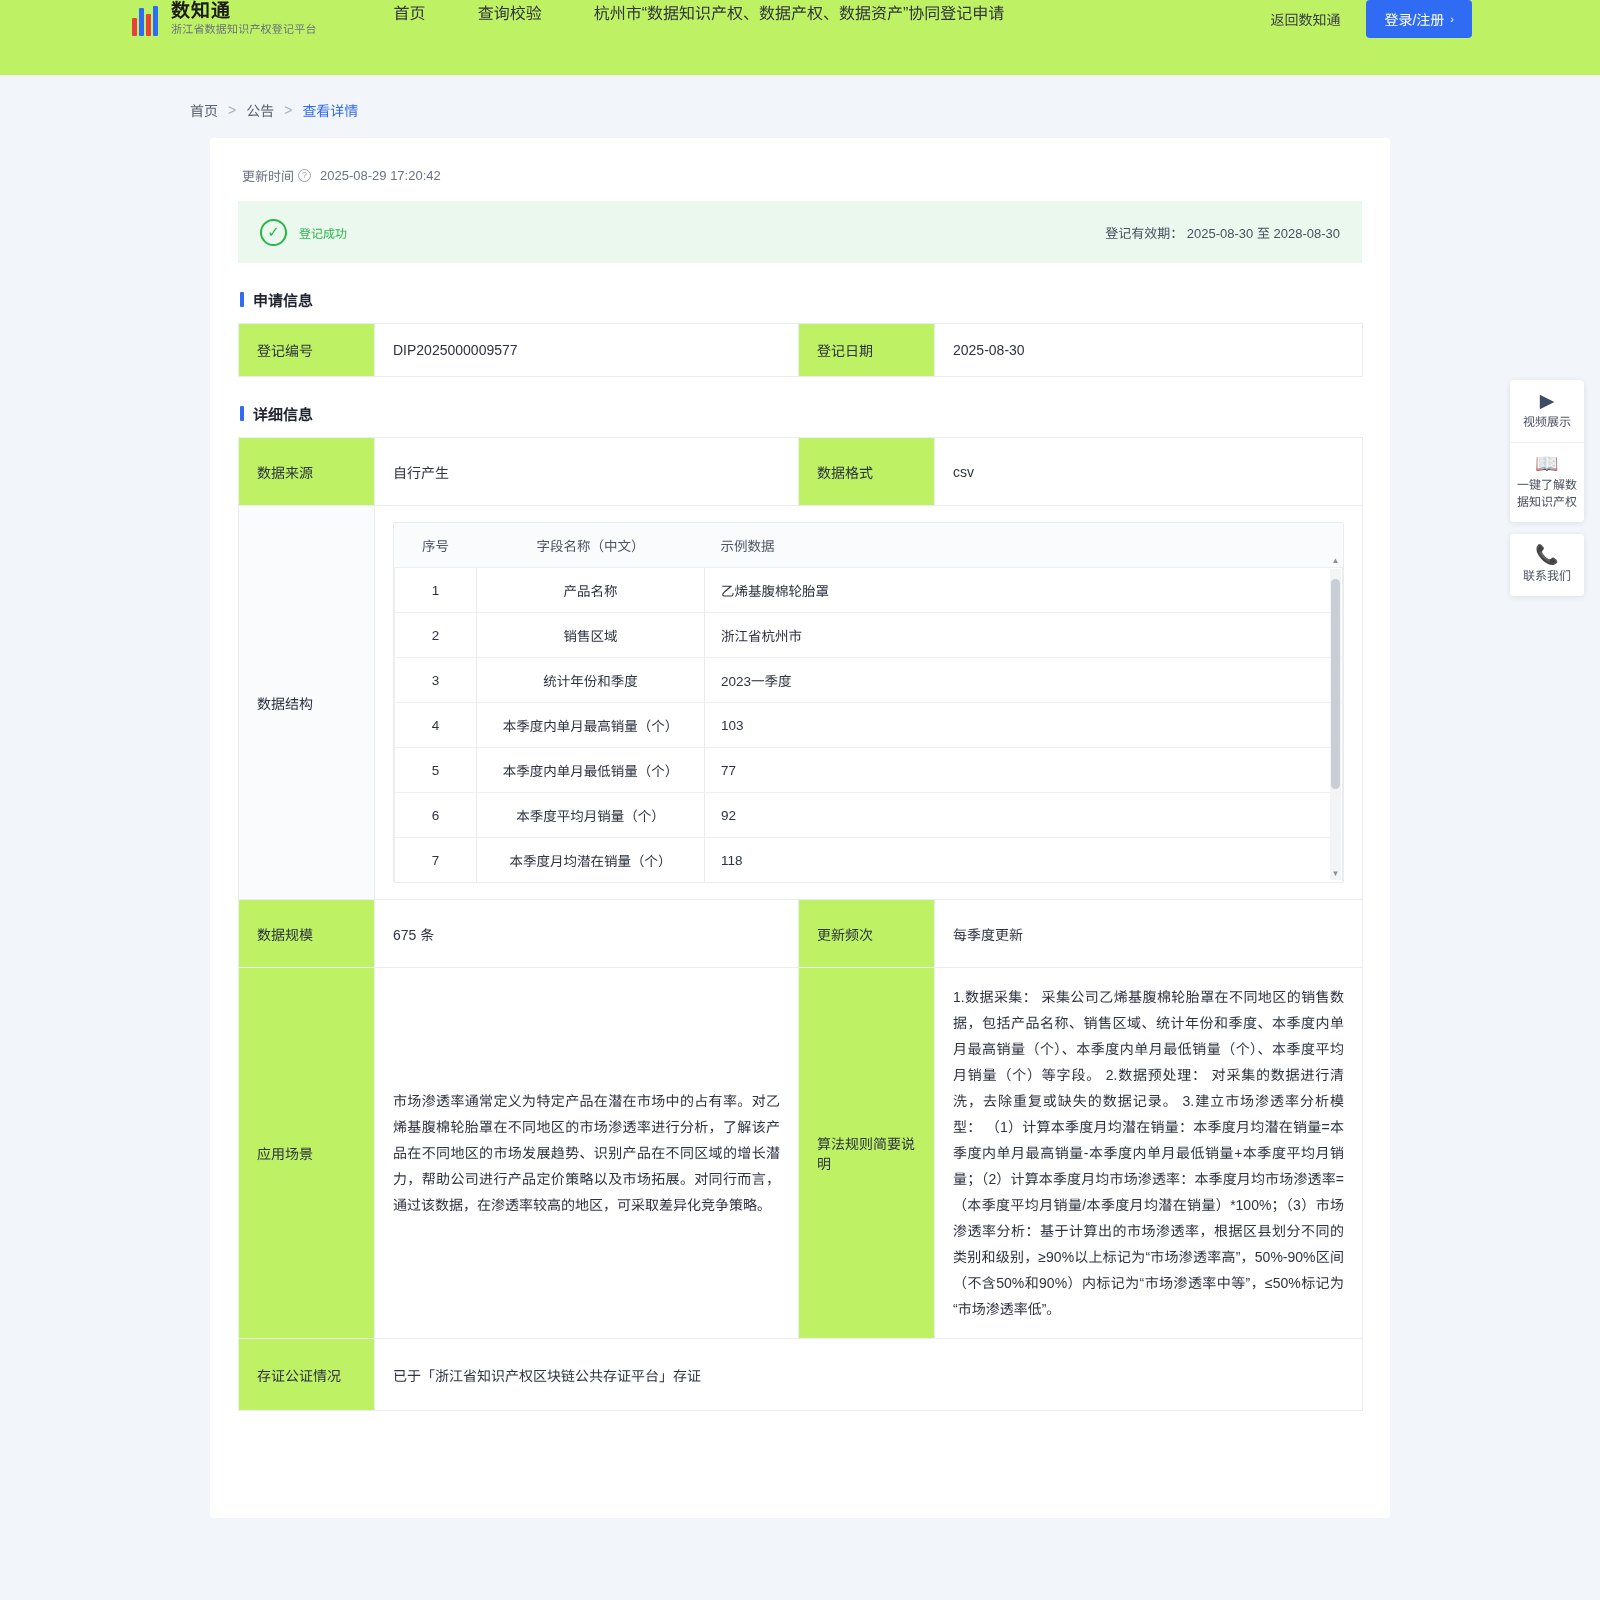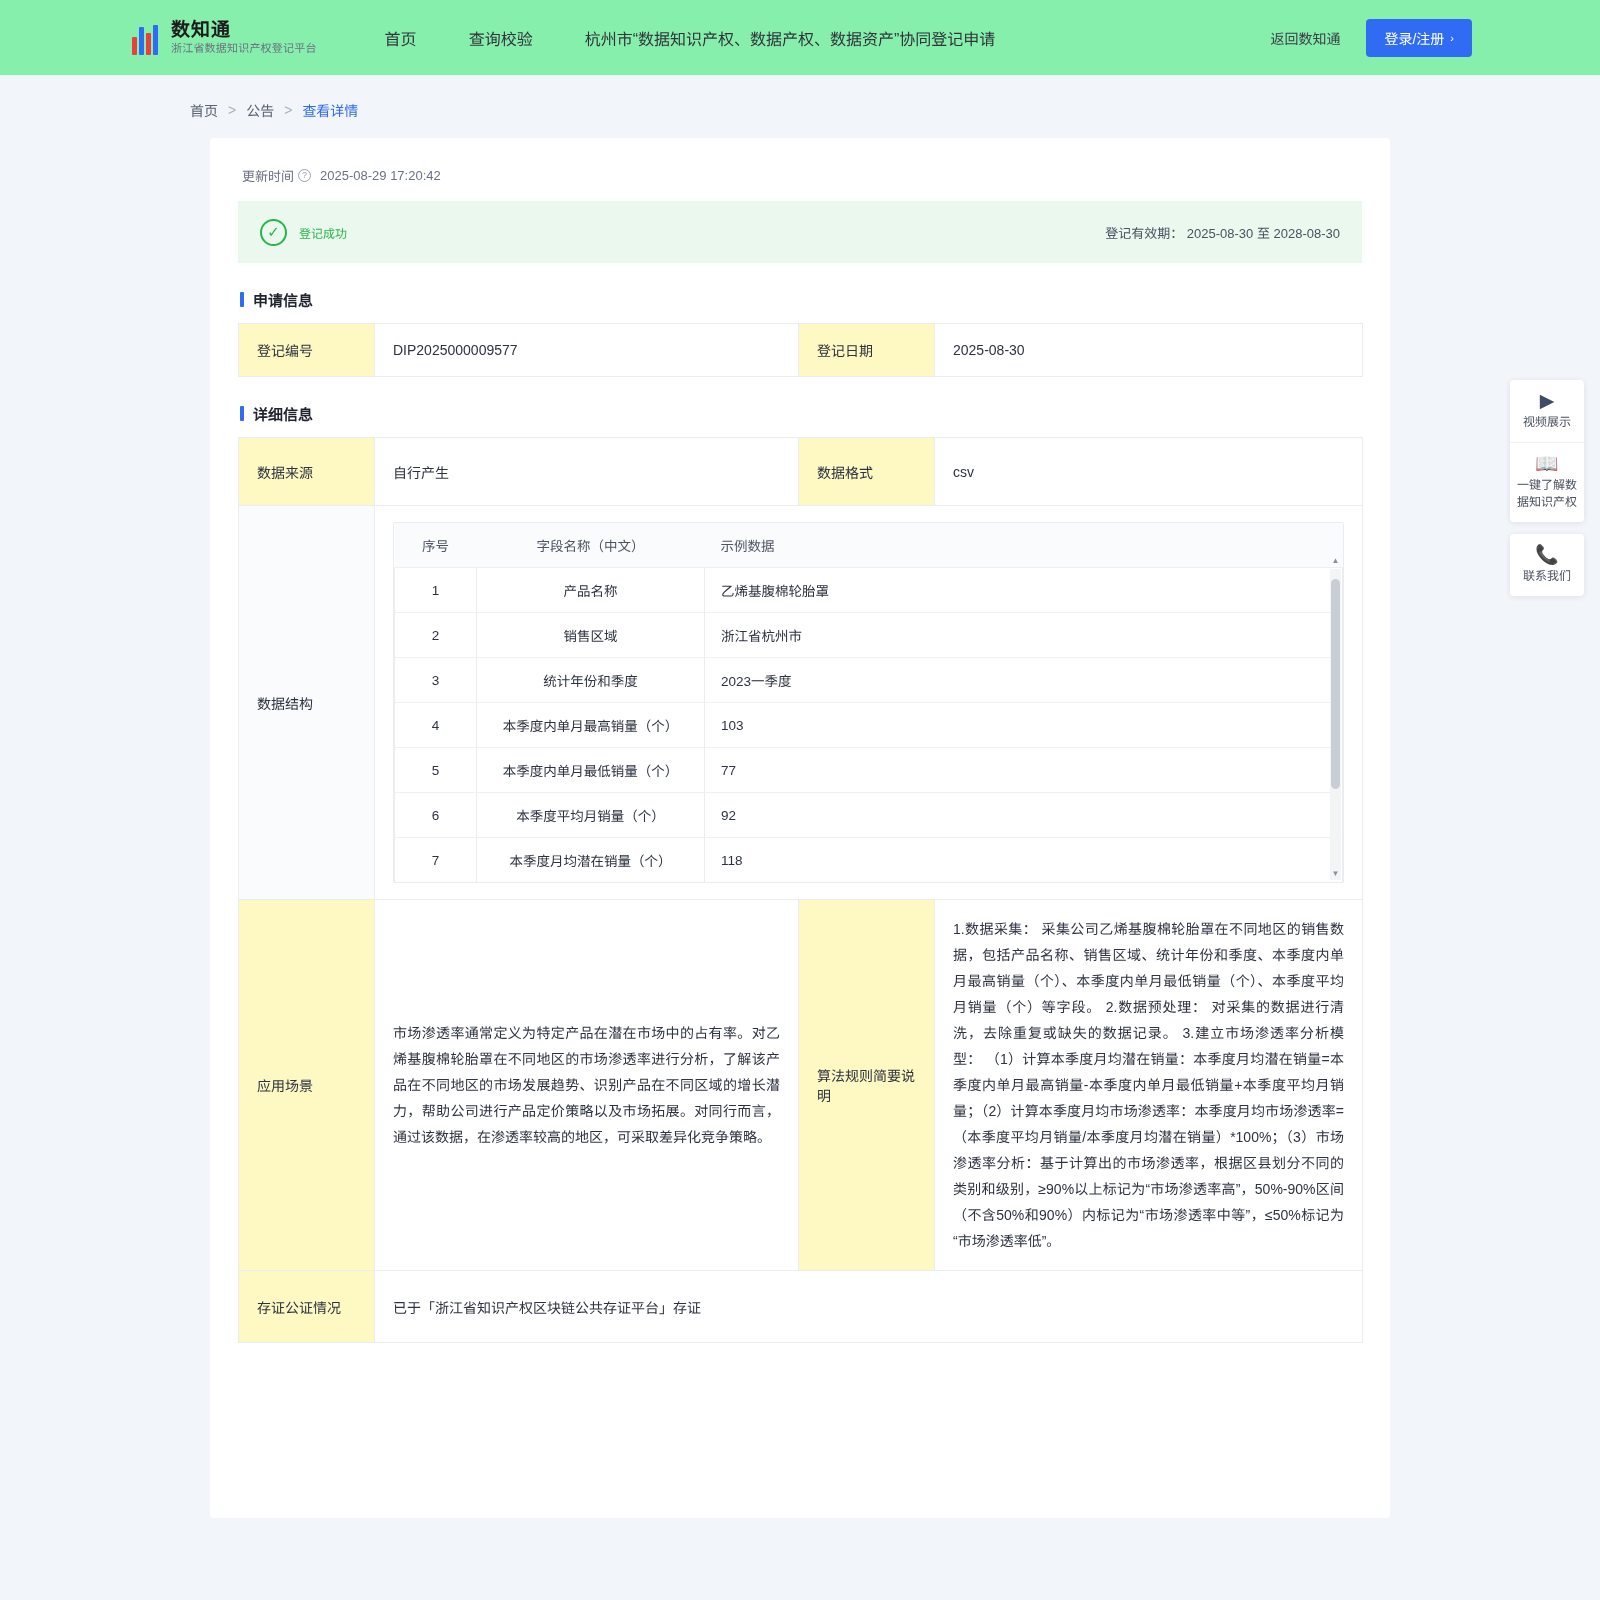--- a/index.html
+++ b/index.html
@@ -8,24 +8,25 @@
     width: 1600px;
     background: #f2f5f9;
     font-family: "Liberation Sans", "DejaVu Sans", sans-serif;
     color: #333;
   }
   .page { width: 1600px; min-height: 1600px; position: relative; }
 
   
   .header {
     height: 76px;
-    background: #86efac;
+    background: #bef264;
     display: flex;
-    align-items: center;
+    align-items: flex-start;
     border-bottom: 1px solid #eceff3;
+    gap: 9px;
   }
   .logo-wrap {
     display: flex; align-items: center;
     margin-left: 128px;
   }
   .logo-mark {
     width: 34px; height: 34px;
     display: flex; align-items: flex-end; justify-content: center;
     gap: 2px;
     margin-right: 9px;
@@ -118,21 +119,21 @@
     table-layout: fixed;
     margin-bottom: 26px;
   }
   table.info td {
     border: 1px solid #e9ecf1;
     font-size: 14px;
     color: #2d3340;
     padding: 16px 18px;
     vertical-align: middle;
   }
-  td.lbl { background: #fef9c3; color: #4d5564; }
+  td.lbl { background: #bef264; color: #4d5564; }
   .c1 { width: 136px; }
   .c2 { width: 424px; }
   .c3 { width: 136px; }
   .c4 { width: 428px; }
 
   
   td.struct-label { background: #fafbfc; color: #4d5564; text-align: left; vertical-align: middle;}
   td.struct-body { padding: 14px 20px 14px 14px; }
   .struct-box {
     border: 1px solid #e9ecf1;
@@ -341,20 +342,26 @@
               </table>
               <div class="scrollbar">
                 <div class="arrow up">▲</div>
                 <div class="thumb"></div>
                 <div class="arrow down">▼</div>
               </div>
             </div>
           </td>
         </tr>
 
+        <tr>
+          <td class="lbl" style="height:68px">数据规模</td>
+          <td>675 条</td>
+          <td class="lbl">更新频次</td>
+          <td>每季度更新</td>
+        </tr>
 
         <tr>
           <td class="lbl">应用场景</td>
           <td class="para">市场渗透率通常定义为特定产品在潜在市场中的占有率。对乙烯基腹棉轮胎罩在不同地区的市场渗透率进行分析，了解该产品在不同地区的市场发展趋势、识别产品在不同区域的增长潜力，帮助公司进行产品定价策略以及市场拓展。对同行而言，通过该数据，在渗透率较高的地区，可采取差异化竞争策略。</td>
           <td class="lbl">算法规则简要说明</td>
           <td class="para">1.数据采集： 采集公司乙烯基腹棉轮胎罩在不同地区的销售数据，包括产品名称、销售区域、统计年份和季度、本季度内单月最高销量（个）、本季度内单月最低销量（个）、本季度平均月销量（个）等字段。 2.数据预处理： 对采集的数据进行清洗，去除重复或缺失的数据记录。 3.建立市场渗透率分析模型： （1）计算本季度月均潜在销量：本季度月均潜在销量=本季度内单月最高销量-本季度内单月最低销量+本季度平均月销量；（2）计算本季度月均市场渗透率：本季度月均市场渗透率=（本季度平均月销量/本季度月均潜在销量）*100%；（3）市场渗透率分析：基于计算出的市场渗透率，根据区县划分不同的类别和级别，≥90%以上标记为“市场渗透率高”，50%-90%区间（不含50%和90%）内标记为“市场渗透率中等”，≤50%标记为“市场渗透率低”。</td>
         </tr>
 
         <tr>
           <td class="lbl" style="height:72px">存证公证情况</td>

